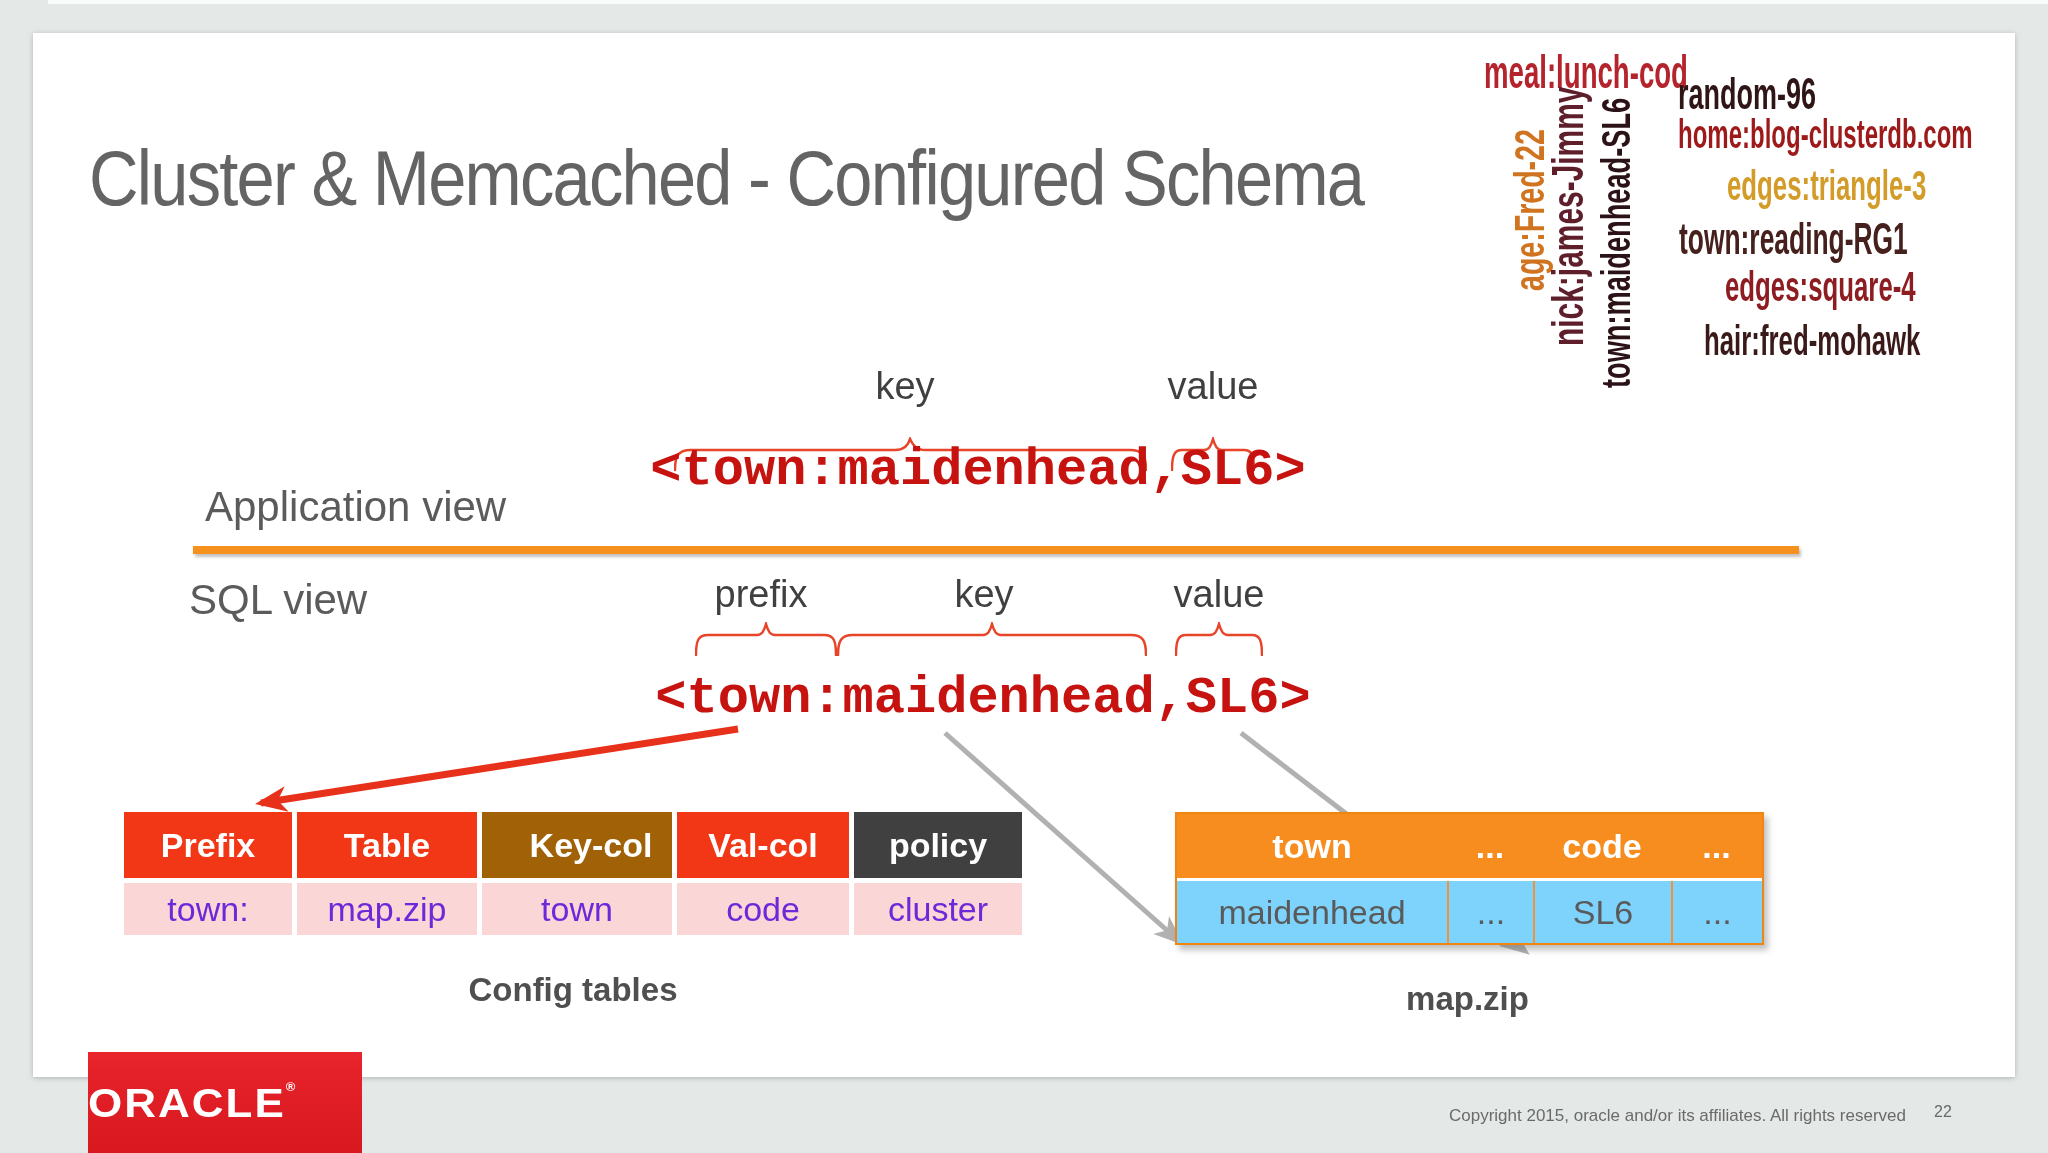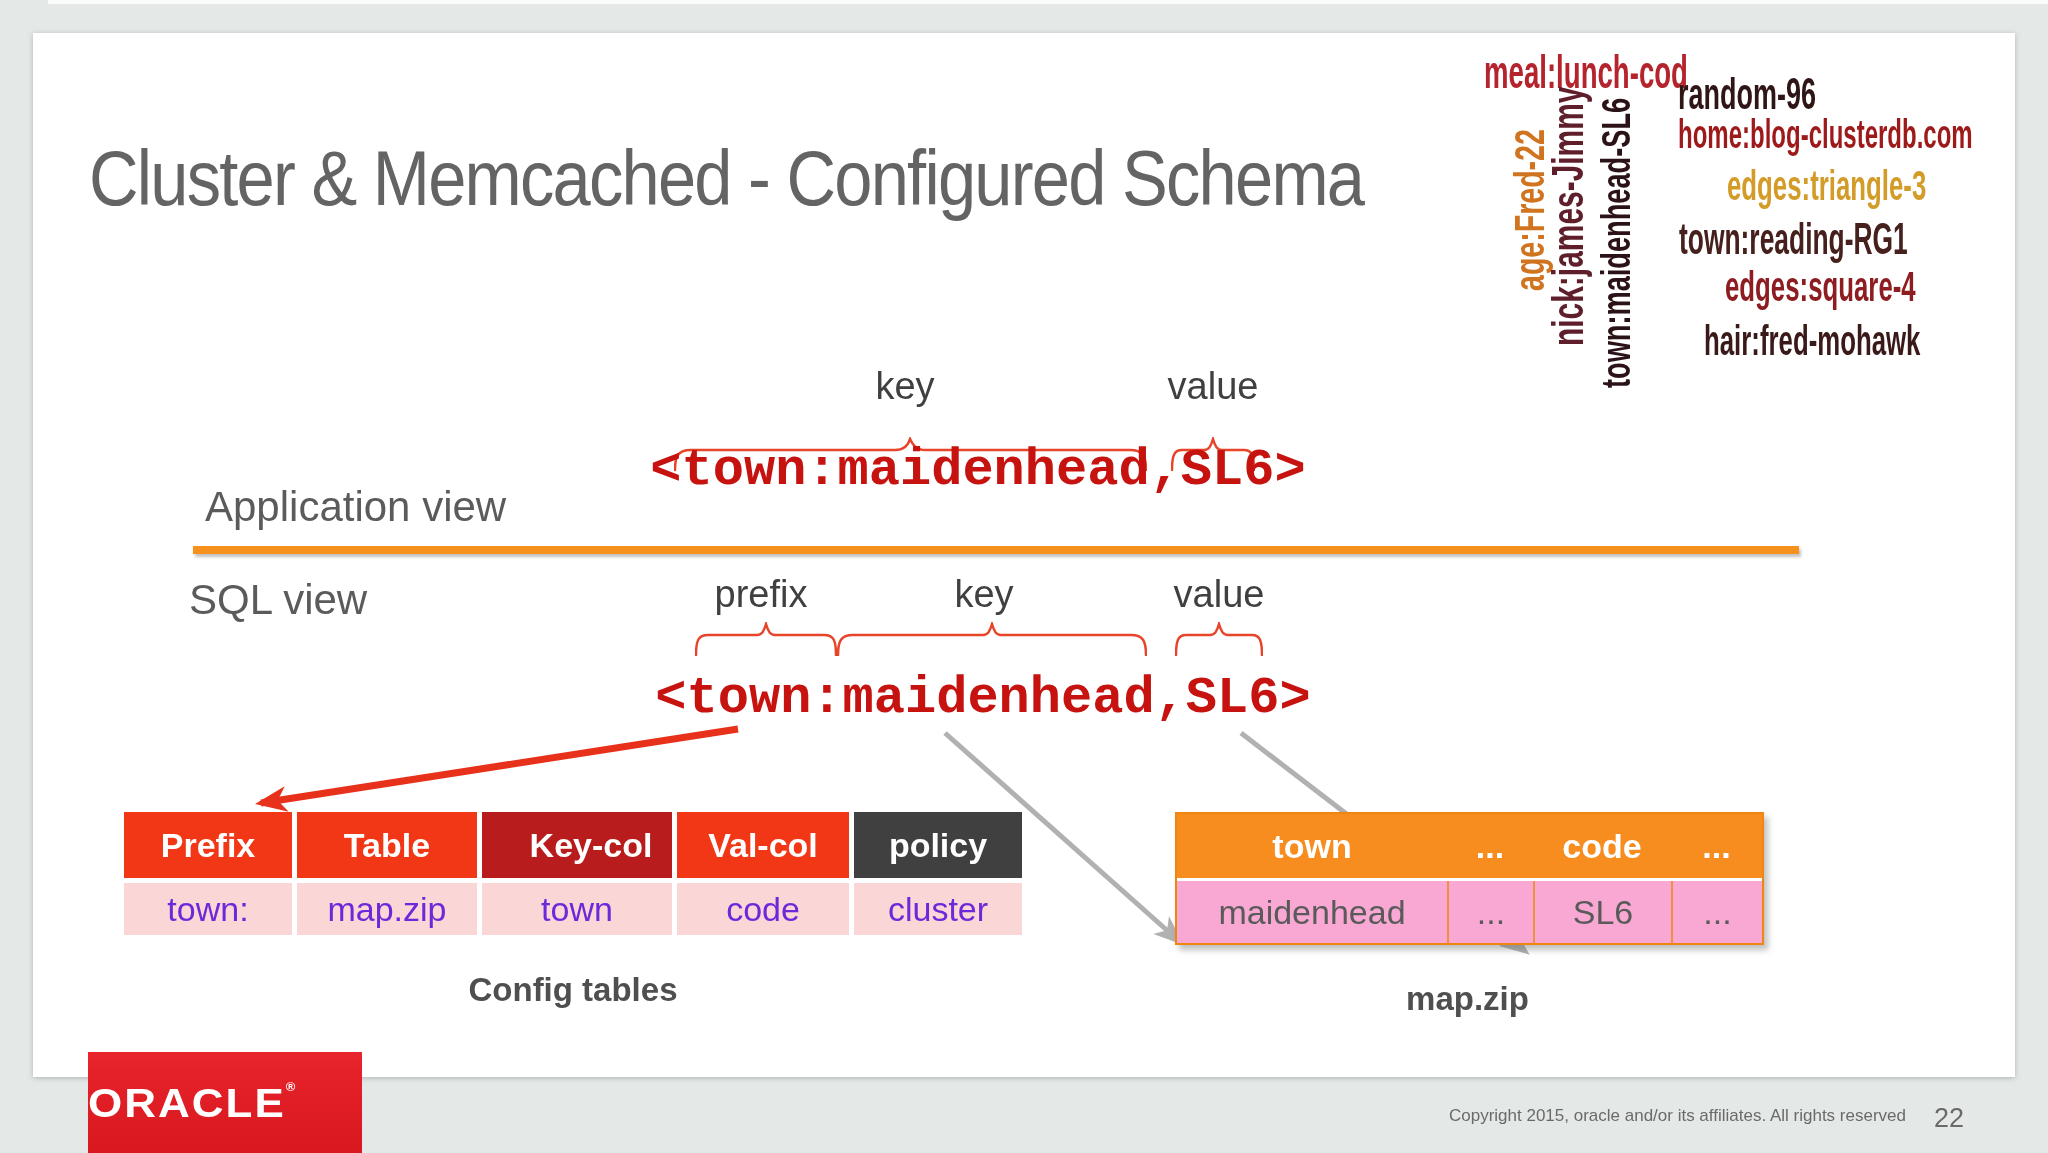--- a/index.html
+++ b/index.html
@@ -36,21 +36,21 @@
   .map-row{display:flex}
   .map-row.hdr{border-bottom:3px solid #FFFFFF}
   .map-row.hdr .cell{height:64px;color:#FFFFFF;font-weight:bold}
   .map-row.dat .cell{height:62px;color:#5A5A5A}
   .map-row .cell+.cell{border-left:2px solid #F0913C}
   .map-row.hdr .cell+.cell{border-left:none}
   .mw0{width:270px}.mw1{width:86px}.mw2{width:138px}.mw3{flex:1}
   .caption{position:absolute;font-weight:bold;font-size:33px;color:#4F4F4F;text-align:center}
   
   .copyright{position:absolute;top:1106px;right:142px;font-size:17px;color:#6A6A6A}
-  .page-num{position:absolute;left:1934px;top:1103px;font-size:27px;color:#6A6A6A}
+  .page-num{position:absolute;left:1934px;top:1103px;font-size:16px;color:#6A6A6A}
   .oracle-logo{position:absolute;left:88px;top:1052px;width:274px;height:101px;
                background:linear-gradient(#E8242C,#D8171F);display:flex;align-items:center;justify-content:flex-start}
   .oracle-logo .word{color:#FFFFFF;font-weight:bold;font-size:44px;letter-spacing:2px;transform:scaleY(.92)}
   .oracle-logo sup{font-size:13px;vertical-align:28px;font-weight:bold;color:#fff}
 </style>
 </head>
 <body>
 
 <div class="top-strip"></div>
 
@@ -110,42 +110,42 @@
     </defs>
     <line x1="705" y1="696" x2="228" y2="770" stroke="#E8311A" stroke-width="7" marker-end="url(#mr)"></line>
     <line x1="912" y1="700" x2="1146" y2="908" stroke="#B1B1B1" stroke-width="5" marker-end="url(#mg)"></line>
     <line x1="1208" y1="700" x2="1492" y2="918" stroke="#B1B1B1" stroke-width="5" marker-end="url(#mg)"></line>
   </svg>
 
   <div class="cfg-table">
     <div class="cfg-row hdr">
       <div class="cell cw0" style="background: rgb(242, 55, 22);">Prefix</div>
       <div class="cell cw1" style="background: rgb(242, 55, 22);">Table</div>
-      <div class="cell cw2" style="background: #b91c1c; padding-left: 28px;">Key-col</div>
+      <div class="cell cw2" style="background: #a16207; padding-left: 28px;">Key-col</div>
       <div class="cell cw3" style="background: rgb(242, 55, 22);">Val-col</div>
       <div class="cell cw4" style="background: #404040;">policy</div>
     </div>
     <div class="cfg-row dat">
       <div class="cell cw0" style="background: rgb(250, 214, 214);">town:</div>
       <div class="cell cw1" style="background: rgb(250, 214, 214);">map.zip</div>
       <div class="cell cw2" style="background: rgb(250, 214, 214);">town</div>
       <div class="cell cw3" style="background: rgb(250, 214, 214);">code</div>
       <div class="cell cw4" style="background: rgb(250, 214, 214);">cluster</div>
     </div>
   </div>
   <div class="caption" style="left:91px;top:938px;width:898px">Config tables</div>
 
   <div class="map-table">
     <div class="map-row hdr" style="background: rgb(246, 141, 30);">
       <div class="cell mw0">town</div>
       <div class="cell mw1">...</div>
       <div class="cell mw2">code</div>
       <div class="cell mw3">...</div>
     </div>
-    <div class="map-row dat" style="background: #f9a8d4; text-align: right;">
+    <div class="map-row dat" style="background: #7dd3fc; text-align: right;">
       <div class="cell mw0">maidenhead</div>
       <div class="cell mw1">...</div>
       <div class="cell mw2">SL6</div>
       <div class="cell mw3">...</div>
     </div>
   </div>
   <div class="caption" style="left:1142px;top:947px;width:585px">map.zip</div>
 
 </div>
 

